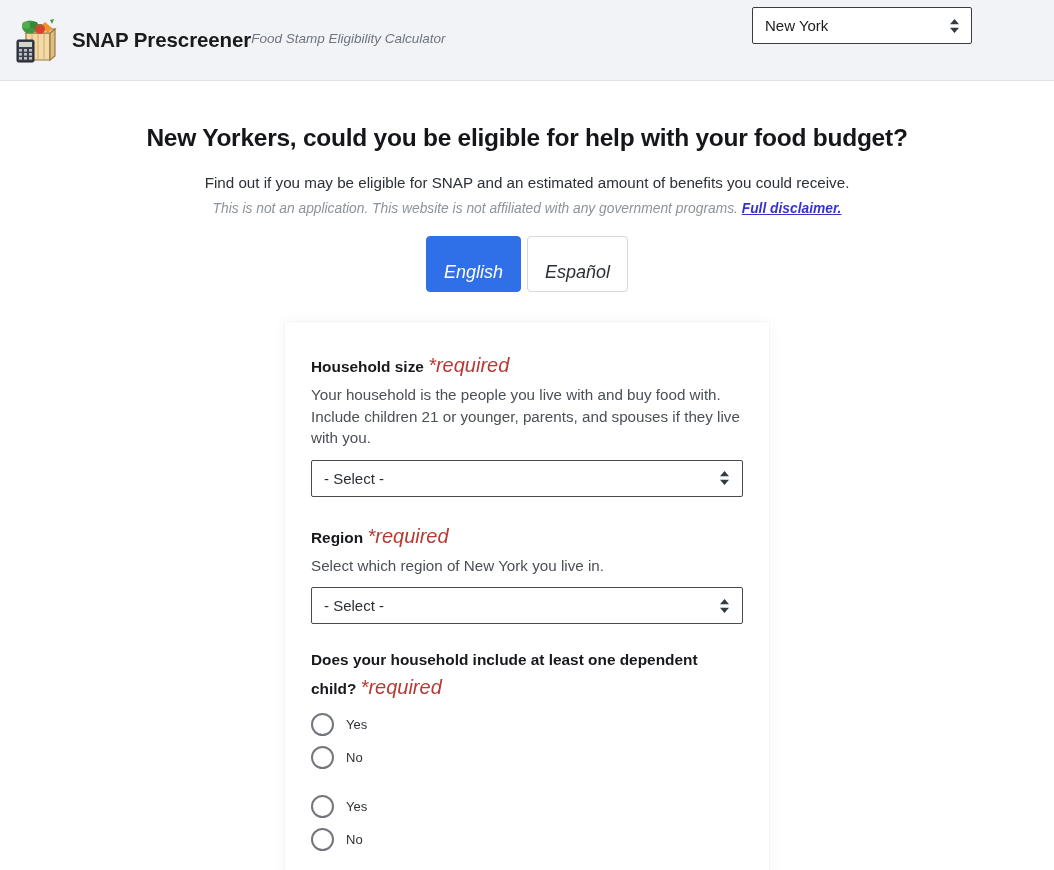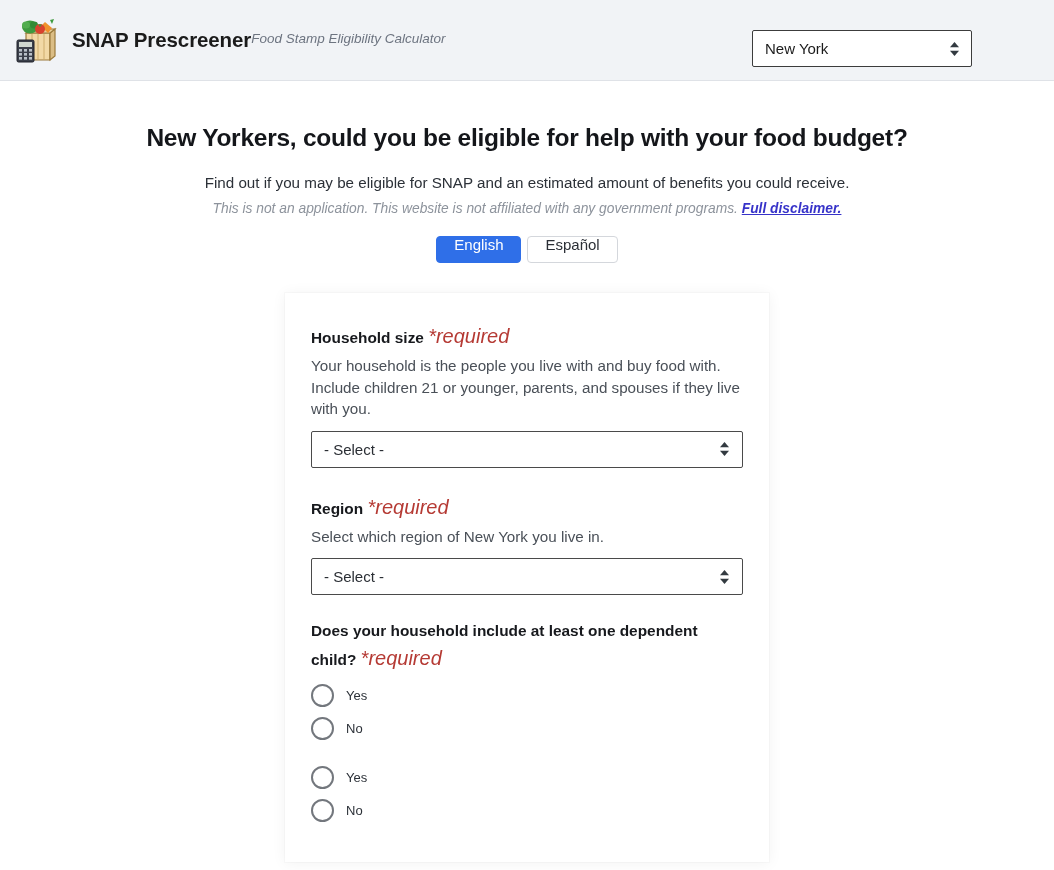--- a/index.html
+++ b/index.html
@@ -46,21 +46,21 @@
   .brand-sub {
     font-size: 13.5px;
     font-style: italic;
     color: #6d7480;
     margin-top: 3px;
   }
 
   .state-select-wrap {
     position: absolute;
     right: 82px;
-    top: 30px;
+    top: 7px;
     width: 220px;
     height: 37px;
   }
   .state-select {
     width: 100%;
     height: 100%;
     border: 1px solid #3c3c3c;
     background: #ffffff;
     border-radius: 2px;
     display: flex;
@@ -110,26 +110,27 @@
     font-weight: bold;
   }
 
   .lang-toggle {
     margin-top: 20px;
     display: flex;
     justify-content: center;
     gap: 0px;
   }
   .lang-btn {
-    font-size: 15px;
-    padding: 0 17px 10px;
+    font-size: 18px;
+    padding: 26px 17px 10px;
     border-radius: 4px;
     cursor: pointer;
     line-height: 1;
     font-family: "Liberation Sans", sans-serif;
+    font-style: italic;
   }
   .lang-btn.active {
     background: #2f6fe8;
     color: #ffffff;
     border: 1px solid #2f6fe8;
   }
   .lang-btn.inactive {
     background: #ffffff;
     color: #2b2f36;
     border: 1px solid #d4d7dc;

